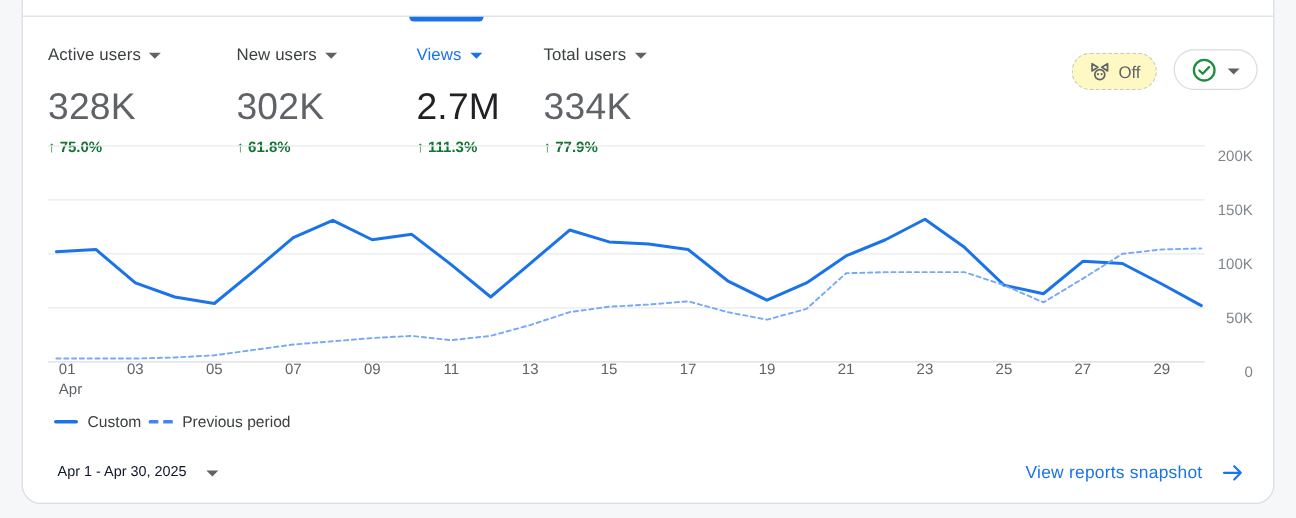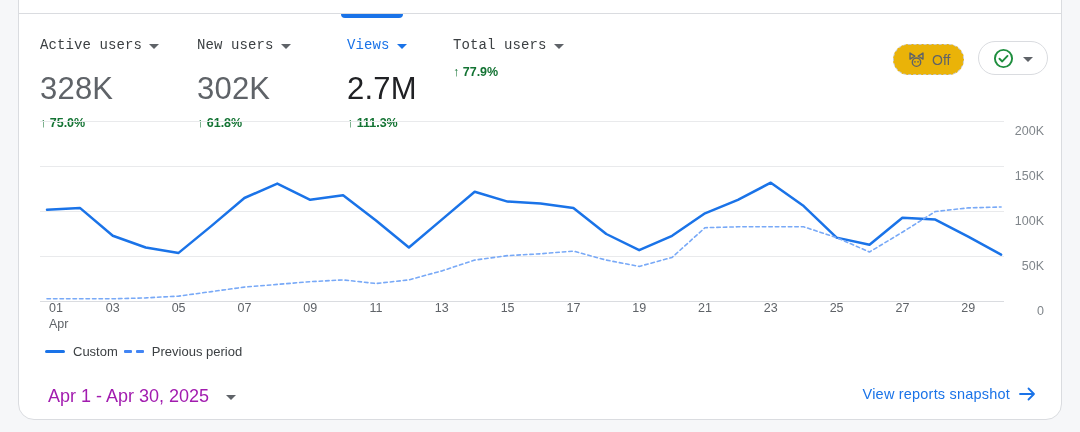--- a/index.html
+++ b/index.html
@@ -9,34 +9,34 @@
   .card { position:absolute; left:18px; top:-24px; width:1044px; height:444px;
           background:#ffffff; border:1px solid #dadce0; border-radius:16px; }
 
   .top-divider { position:absolute; left:19px; right:19px; top:13px; height:1px; background:#dadce0; }
   .tab-indicator { position:absolute; left:341px; top:14px; width:62px; height:4px;
                    background:#1a73e8; border-radius:0 0 4px 4px; }
 
   
   .metric { position:absolute; top:34px; }
   .m1{left:40px;} .m2{left:197px;} .m3{left:347px;} .m4{left:453px;}
-  .metric-head { display:flex; align-items:center; gap:7px; height:22px; cursor:pointer;font-family:Liberation Mono, monospace; }
+  .metric-head { display:flex; align-items:center; gap:7px; height:22px; cursor:pointer; }
   .metric-label { font-size:14px; color:#3c4043; letter-spacing:.1px; }
   .caret { width:0; height:0; border-left:5px solid transparent; border-right:5px solid transparent;
            border-top:5px solid #5f6368; margin-top:2px; }
   .sel .metric-label { color:#1a73e8; }
   .sel .caret { border-top-color:#1a73e8; }
   .metric-value { font-size:31px; color:#5f6368; margin-top:15px; letter-spacing:.2px; }
   .sel .metric-value { color:#202124; }
   .metric-delta { font-size:12.5px; font-weight:600; color:#137333; margin-top:9px; }
 
   
   .pill-off { position:absolute; left:893px; top:44px; height:31px; padding:0 13px;
               border:1px dashed #c4c7cb; border-radius:16px; display:flex; align-items:center; gap:6px;
-              background:#eab308; cursor:pointer; }
+              background:#fef9c3; cursor:pointer; }
   .pill-off-label { font-size:14px; font-weight:500; color:#5f6368; }
   .pill-check { position:absolute; left:978px; top:41px; width:70px; height:34px;
                 border:1px solid #dadce0; border-radius:17px; display:flex; align-items:center;
                 justify-content:center; gap:9px; background:#fff; cursor:pointer; }
 
   
   .chart-svg { position:absolute; left:0; top:115px; }
   .ax { font-family:"Liberation Sans", sans-serif; font-size:12.5px; fill:#80868b; }
   .axx { fill:#5f6368; }
 
@@ -44,22 +44,22 @@
   .legend { position:absolute; left:45px; top:344px; display:flex; align-items:center; gap:6px; }
   .legend-item { display:flex; align-items:center; gap:8px; }
   .swatch-solid { width:20px; height:3px; background:#1a73e8; border-radius:2px; }
   .swatch-dashed { display:flex; gap:4px; }
   .swatch-dashed i { width:8px; height:3.5px; background:#4285f4; border-radius:1px; }
   .legend-label { font-size:13px; color:#3c4043; }
 
   
   .date-range { position:absolute; left:48px; top:386px; display:flex; align-items:center; gap:17px;
                 cursor:pointer; }
-  .date-range-label { font-size:18px; color:#a21caf; }
-  .snapshot-link { position:absolute; right:43px; top:386px; display:flex; align-items:center; gap:8px;
+  .date-range-label { font-size:12px; color:#0f172a; }
+  .snapshot-link { position:absolute; right:43px; top:386px; display:flex; align-items:center; gap:16px;
                    cursor:pointer;justify-content:center; }
   .snapshot-label { font-size:14.5px; font-weight:500; color:#1a73e8; letter-spacing:.2px; }
 </style>
 </head>
 <body>
 
 <div class="card"></div>
 <div class="top-divider"></div>
 <div class="tab-indicator"></div>
 
@@ -85,20 +85,21 @@
     <span class="caret"></span>
   </div>
   <div class="metric-value">2.7M</div>
   <div class="metric-delta">↑ 111.3%</div>
 </div>
 <div class="metric m4">
   <div class="metric-head">
     <span class="metric-label">Total users</span>
     <span class="caret"></span>
   </div>
+  <div class="metric-value">334K</div>
   <div class="metric-delta">↑ 77.9%</div>
 </div>
 
 <div class="pill-off">
   <svg width="19" height="19" viewBox="0 0 20 20">
     <path d="M3.2 3.2 L8.2 6.4 L3.2 9.6 Z" fill="none" stroke="#5f6368" stroke-width="1.5" stroke-linejoin="round"></path>
     <path d="M16.8 3.2 L11.8 6.4 L16.8 9.6 Z" fill="none" stroke="#5f6368" stroke-width="1.5" stroke-linejoin="round"></path>
     <circle cx="10" cy="12.8" r="4.4" fill="none" stroke="#5f6368" stroke-width="1.5"></circle>
     <circle cx="8.4" cy="12.4" r="0.9" fill="#5f6368"></circle>
     <circle cx="11.6" cy="12.4" r="0.9" fill="#5f6368"></circle>

